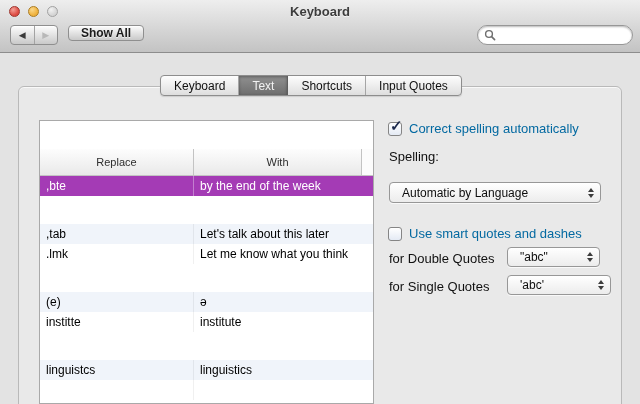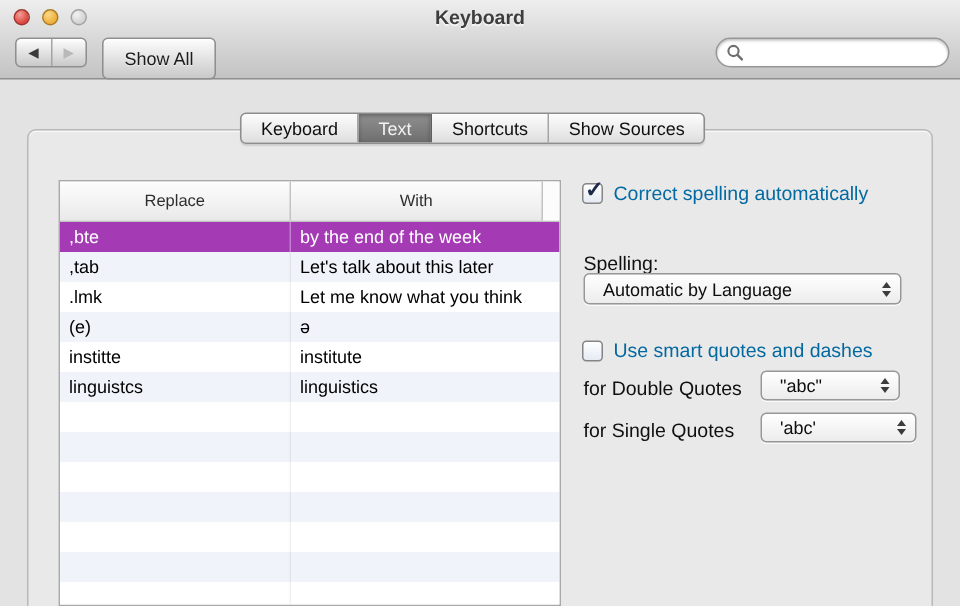--- a/index.html
+++ b/index.html
@@ -30,26 +30,26 @@
   .navgroup {
     position:absolute; left:10px; top:25px; width:48px; height:20px;
     display:flex; border:1px solid #8f8f8f; border-radius:4px;
     background: linear-gradient(#fdfdfd, #c9c9c9);
     box-shadow: inset 0 1px 0 rgba(255,255,255,.8);
   }
   .navbtn { flex:1; display:flex; align-items:center; justify-content:center; font-size:9px; color:#3a3a3a; }
   .navbtn.fwd { border-left:1px solid #a3a3a3; color:#b8b8b8; }
 
   .showall {
-    position:absolute; left:68px; top:25px; width:76px; height:28px;
+    position:absolute; left:68px; top:25px; width:76px; height:16px;
     display:flex; align-items:center; justify-content:center;
     border:1px solid #8f8f8f; border-radius:4px;
     background: linear-gradient(#fdfdfd, #c9c9c9);
     box-shadow: inset 0 1px 0 rgba(255,255,255,.8);
-    font-size:12px; color:#1c1c1c; text-shadow:0 1px 0 rgba(255,255,255,.6);
+    font-size:12px; color:#1c1c1c; text-shadow:0 1px 0 rgba(255,255,255,.6);font-weight:bold;
   }
 
   .search {
     position:absolute; left:477px; top:25px; width:156px; height:20px;
     border:1px solid #979797; border-radius:10px; background:#fff;
     box-shadow: inset 0 1px 2px rgba(0,0,0,.28);
     display:flex; align-items:center; padding:0 6px;
   }
   .search svg { flex:0 0 auto; }
   .search input {
@@ -81,27 +81,27 @@
     background: linear-gradient(#909090, #6e6e6e);
     color:#f2f2f2; border-right-color:#5e5e5e;
     box-shadow: inset 0 1px 3px rgba(0,0,0,.35);
   }
 
   
   .table {
     position:absolute; left:39px; top:120px; width:335px; height:284px;
     border:1px solid #a9a9a9; background:#fff; overflow:hidden; z-index:2;
   }
-  .thead { height:27px; display:flex; background: linear-gradient(#fdfdfd, #e9e9e9); border-bottom:1px solid #c3c3c3; }
+  .thead { height:27px; display:flex; background: linear-gradient(#fdfdfd, #e9e9e9); border-bottom:1px solid #c3c3c3;margin-top:28px; }
   .th { font-size:11px; color:#2e2e2e; display:flex; align-items:center; justify-content:center; }
   .th.c1 { width:154px; border-right:1px solid #c3c3c3; }
   .th.c2 { flex:1; border-right:1px solid #c3c3c3; }
   .th.corner { width:11px; background:#fcfcfc; }
   .trow { height:20px; display:flex; background:#fff; }
-  .trow.alt { background: var(--altblue, #f0f4fa); }
+  .trow.alt { background: var(--altblue, #f0f4fa); margin-top: 28px; }
   .trow.sel { background: var(--sel, #a43bb5); }
   .tcell {
     font-size:12px; color:#000; display:flex; align-items:center;
     padding:10px 6px; white-space:nowrap; overflow:hidden;
   }
   .tcell.c1 { width:154px; border-right:1px solid rgba(0,0,0,.06); }
   .tcell.c2 { flex:1; }
   .trow.sel .tcell { color:#fff; }
   .trow.sel .tcell.c1 { border-right:1px solid rgba(255,255,255,.35); }
 
@@ -126,21 +126,21 @@
     background: linear-gradient(#ffffff, #ececec);
     box-shadow: 0 1px 0 rgba(255,255,255,.7);
     font-size:12px; color:#0d0d0d;
     display:flex; align-items:center; padding:0 20px 0 12px; z-index:2;
   }
   .stepper { position:absolute; right:6px; top:50%; transform:translateY(-50%); display:flex; flex-direction:column; gap:2px; }
   .tri-up   { width:0; height:0; border-left:3px solid transparent; border-right:3px solid transparent; border-bottom:4px solid #3c3c3c; }
   .tri-down { width:0; height:0; border-left:3px solid transparent; border-right:3px solid transparent; border-top:4px solid #3c3c3c; }
 
   #cb-spelling { left:388px; top:121px; }
-  #lbl-spelling { left:389px; top:168px; }
+  #lbl-spelling { left:389px; top:149px; }
   #sel-spelling { left:389px; top:182px; width:212px; height:21px; }
   #cb-quotes { left:388px; top:226px; }
   #lbl-dq { left:389px; top:251px; }
   #sel-dq { left:507px; top:247px; width:93px; height:20px; }
   #lbl-sq { left:389px; top:279px; }
   #sel-sq { left:507px; top:275px; width:104px; height:20px; }
 
   
   .watermark {
     position:absolute; left:184px; top:366px; z-index:50;
@@ -180,21 +180,21 @@
       <input type="text" value="" style="">
     </div>
   </div>
 
   <div class="panel"></div>
 
   <div class="tabbar">
     <div class="tab">Keyboard</div>
     <div class="tab selected">Text</div>
     <div class="tab">Shortcuts</div>
-    <div class="tab">Show Sources</div>
+    <div class="tab">Input Quotes</div>
   </div>
 
   <div class="table">
     <div class="thead">
       <div class="th c1">Replace</div>
       <div class="th c2">With</div>
       <div class="th corner"></div>
     </div>
     <div>
         <div class="trow sel">

